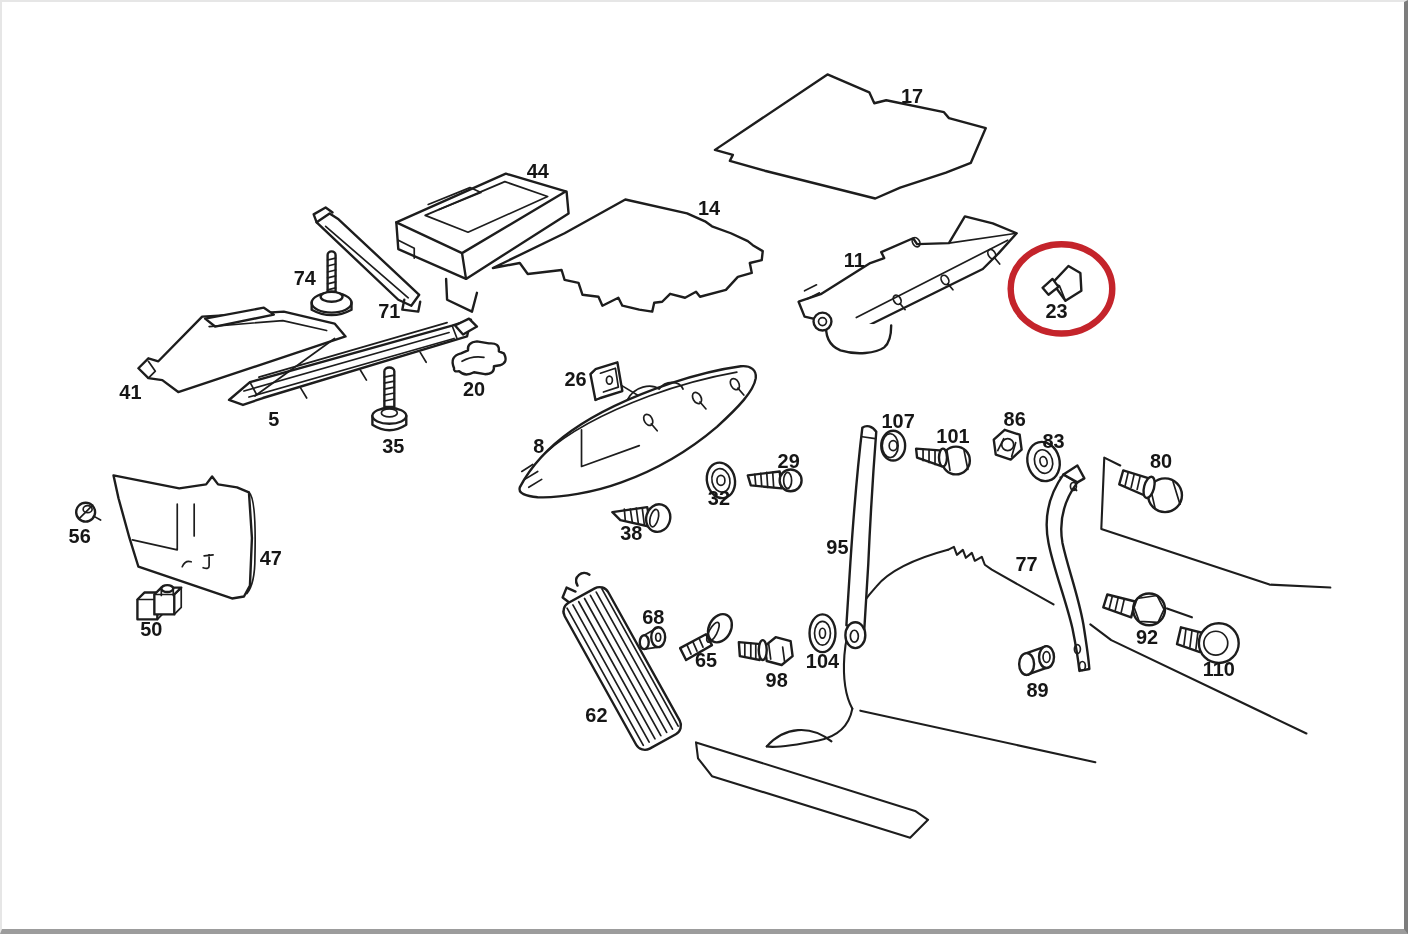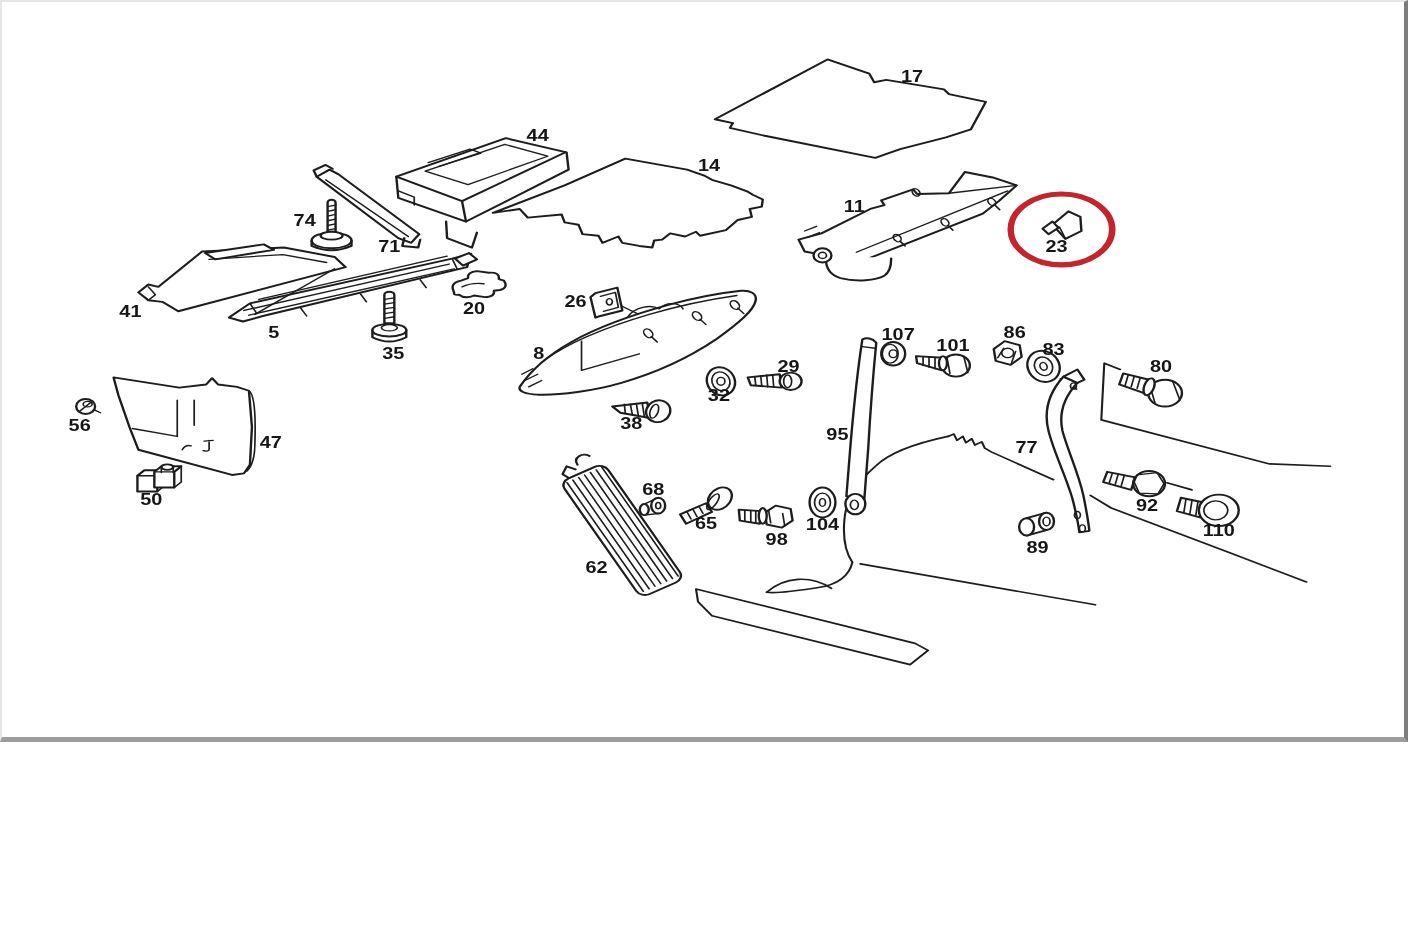--- a/index.html
+++ b/index.html
@@ -1,17 +1,17 @@
 <!DOCTYPE html>
 <html style="--ink: #1d1d1d;"><head>
 <meta charset="utf-8">
 <style>
   html,body{margin:0;padding:0;background:#ffffff;}
   .frame{
-    width:1408px;height:742px;box-sizing:border-box;position:relative;background:#ffffff;
+    width:1408px;height:934px;box-sizing:border-box;position:relative;background:#ffffff;
     border-top:2px solid #e6e6e6;border-left:2px solid #e6e6e6;
     border-right:4px solid #7d7d7d;border-bottom:5px solid #9c9c9c;
     overflow:hidden;
   }
   svg{display:block;width:100%;height:100%;}
   .ln{fill:none;stroke:var(--ink,#1d1d1d);stroke-width:2.4;stroke-linecap:round;stroke-linejoin:round;}
   .fw{fill:#ffffff;stroke:var(--ink,#1d1d1d);stroke-width:2.4;stroke-linecap:round;stroke-linejoin:round;}
   .tn{fill:none;stroke:var(--ink,#1d1d1d);stroke-width:1.7;stroke-linecap:round;stroke-linejoin:round;}
   .bg{fill:none;stroke:var(--ink,#1d1d1d);stroke-width:2.1;stroke-linecap:round;stroke-linejoin:round;}
   .bgf{fill:#ffffff;stroke:var(--ink,#1d1d1d);stroke-width:2.1;stroke-linejoin:round;}

